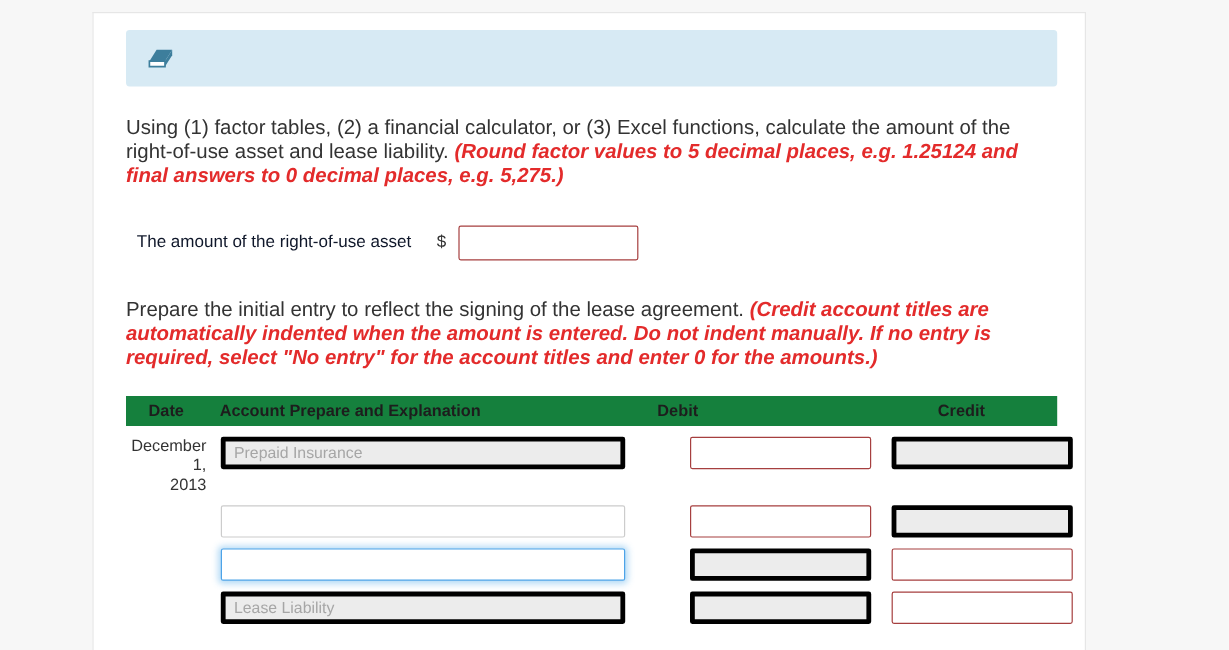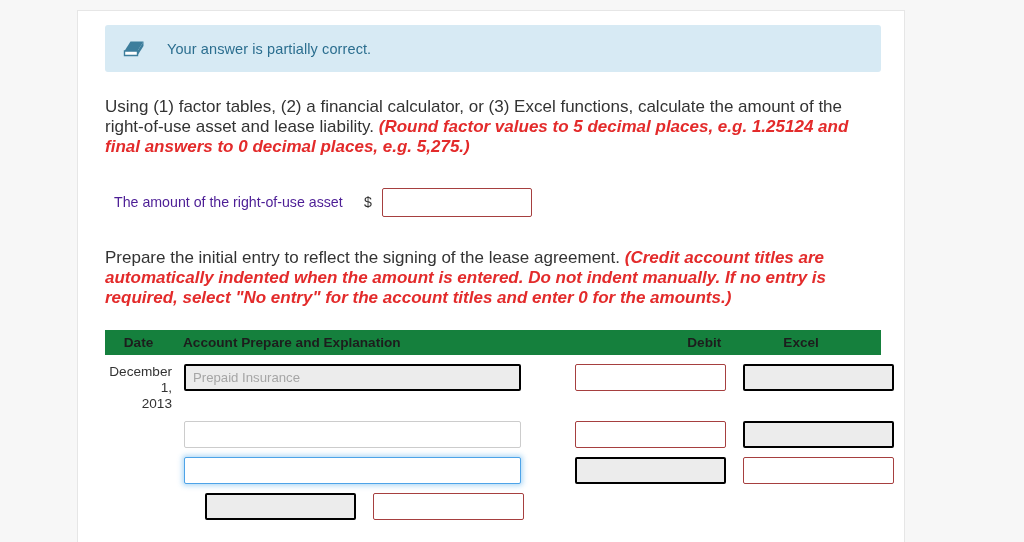--- a/index.html
+++ b/index.html
@@ -80,21 +80,21 @@
     margin-top: 30px;
     display: flex;
     align-items: center;
     height: 30px;
   }
   .amount-label {
     width: 259px;
     padding-left: 9px;
     box-sizing: border-box;
     font-size: 14.2px;
-    color: #4c1d95;
+    color: #0f172a;
   }
   .dollar {
     width: 18px;
     font-size: 14.2px;
     color: #333333;
   }
   .amount-input {
     width: 150px;
     height: 29px;
     box-sizing: border-box;
@@ -117,21 +117,21 @@
     display: flex;
     align-items: center;
     height: 25px;
     background: #15803d;
     font-weight: bold;
     font-size: 13.6px;
     color: #1d1d1d;
   }
   .col-date   { width: 68px; text-align: center; }
   .col-acct   { width: 370px; padding-left: 11px; }
-  .col-debit  { width: 176px; text-align: right; }
+  .col-debit  { width: 176px; text-align: left; }
   .col-credit { width: 162px; text-align: center; }
 
   .jrow {
     display: flex;
     align-items: flex-start;
     margin-top: 9px;
   }
   .cell-date {
     width: 68px;
     text-align: right;
@@ -166,21 +166,21 @@
     padding: 0 7px;
     outline: none;
     color: #333;
   }
   .inp-acct  { width: 337px; }
   .inp-num   { width: 151px; }
 
   .inp::placeholder { color: #a6a6a6; opacity: 1; }
 
   .state-correct {
-    border: 2px solid #000000;
+    border: 4px solid #000000;
     background: #ececec;
   }
   .state-wrong {
     border: 1px solid #a63f3f;
     background: #ffffff;
   }
   .state-plain {
     border: 1px solid #cccccc;
     background: #ffffff;
   }
@@ -212,21 +212,20 @@
   <div class="card-inner">
 
     <div class="alert">
       <span class="alert-icon">
         <svg width="24" height="18" viewBox="0 0 24 18" aria-hidden="true">
           <path d="M8.5 1.5 L21.5 1.5 L15.5 11 L2.5 11 Z" fill="#3d7e9c"></path>
           <path d="M2.5 11 L15.5 11 L15.5 15.5 L2.5 15.5 Z" fill="#ffffff" stroke="#3d7e9c" stroke-width="1.4"></path>
           <path d="M15.5 11 L21.5 1.5 L21.5 6 L15.5 15.5 Z" fill="#3d7e9c"></path>
         </svg>
       </span>
-      <span class="alert-text">Your answer is partially correct.</span>
     </div>
 
     <div class="para">
       <span>Using (1) factor tables, (2) a financial calculator, or (3) Excel functions, calculate the amount of the right-of-use asset and lease liability. </span><span class="hint">(Round factor values to 5 decimal places, e.g. 1.25124 and final answers to 0 decimal places, e.g. 5,275.)</span>
     </div>
 
     <div class="amount-row">
       <span class="amount-label">The amount of the right-of-use asset</span>
       <span class="dollar">$</span>
       <input class="amount-input" type="text" value="" style="">
@@ -234,21 +233,21 @@
 
     <div class="para para-2">
       <span>Prepare the initial entry to reflect the signing of the lease agreement. </span><span class="hint">(Credit account titles are automatically indented when the amount is entered. Do not indent manually. If no entry is required, select "No entry" for the account titles and enter 0 for the amounts.)</span>
     </div>
 
     <div class="jtable">
       <div class="jhead">
         <div class="col-date">Date</div>
         <div class="col-acct">Account Prepare and Explanation</div>
         <div class="col-debit">Debit</div>
-        <div class="col-credit">Excel</div>
+        <div class="col-credit">Credit</div>
       </div>
       <div id="journal-rows">
           <div class="jrow">
             <div class="cell-date">
               <div>December 1,</div>
               <div>2013</div>
             </div>
             <div class="cell-acct"><input type="text" class="inp inp-acct state-correct" value="" placeholder="Prepaid Insurance" style=""></div>
             <div class="cell-debit"><input type="text" class="inp inp-num state-wrong" value="" style=""></div>
             <div class="cell-credit"><input type="text" class="inp inp-num state-correct" value="" style=""></div>
@@ -260,20 +259,21 @@
             <div class="cell-credit"><input type="text" class="inp inp-num state-correct" value="" style=""></div>
           </div>
           <div class="jrow">
             <div class="cell-date"></div>
             <div class="cell-acct"><input type="text" class="inp inp-acct state-focus" value="" placeholder="" style=""></div>
             <div class="cell-debit"><input type="text" class="inp inp-num state-correct" value="" style=""></div>
             <div class="cell-credit"><input type="text" class="inp inp-num state-wrong" value="" style=""></div>
           </div>
           <div class="jrow">
             <div class="cell-date"></div>
+            <div class="cell-acct"><input type="text" class="inp inp-acct state-correct" value="" placeholder="Lease Liability" style=""></div>
             <div class="cell-debit"><input type="text" class="inp inp-num state-correct" value="" style=""></div>
             <div class="cell-credit"><input type="text" class="inp inp-num state-wrong" value="" style=""></div>
           </div>
         </div>
     </div>
 
     <div class="footer">
       
       
     </div>

